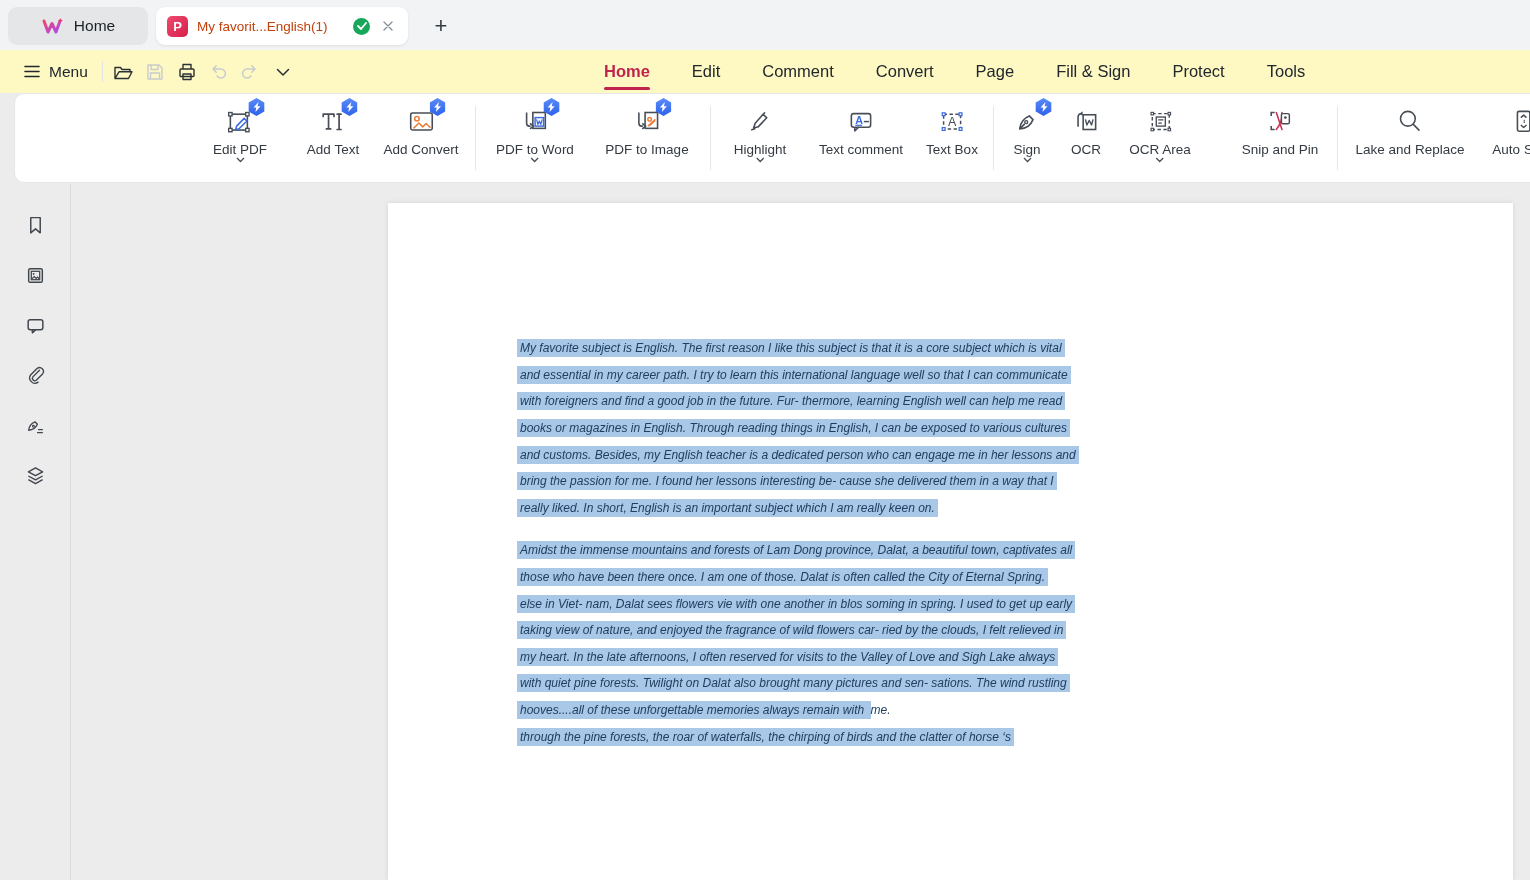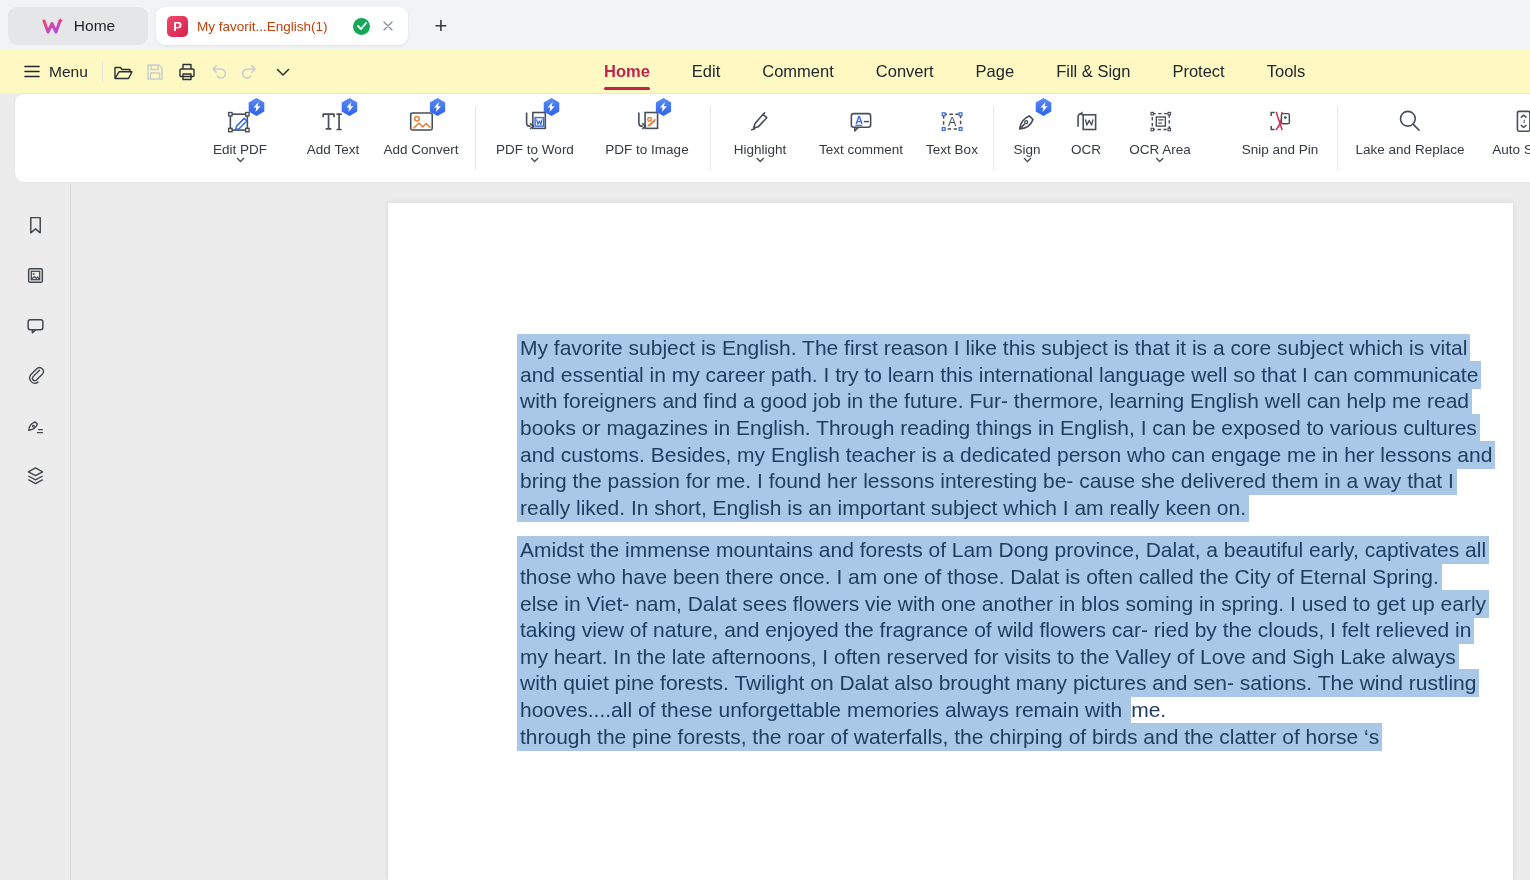--- a/index.html
+++ b/index.html
@@ -48,21 +48,21 @@
     display:flex; align-items:center; gap:0; justify-content:center;flex-direction:column; }
   .tpdiv { position:absolute; top:12px; width:1px; height:64px; background:#e4e6e8; }
 
   
   .workspace { position:absolute; left:0; top:184px; width:1530px; height:696px; background:#ececed; }
   .side-divider { position:absolute; left:70px; top:0; width:1px; height:696px; background:#d8d9db; }
   .side-ico { position:absolute; left:25px; width:21px; height:21px; cursor:pointer; }
 
   .page { position:absolute; left:388px; top:19px; width:1125px; height:677px; background:#ffffff;
     box-shadow:0 0 5px rgba(0,0,0,.10); }
-  .textblock { position:absolute; left:129px; top:132px; color:#1e3f61; font-size:21px; }
+  .textblock { position:absolute; left:129px; top:132px; color:#1e3f61; font-size:12px;font-style:italic; }
   .para { margin:0 0 16px 0; }
   .line { height:26.6px; display:flex; align-items:center; white-space:pre; }
   .hl { background:#a9c7e6; padding:2px 3px; }
   .nohl { padding:2px 0; }
 
   svg { display:block; }
 </style>
 </head>
 <body>
 
@@ -454,21 +454,21 @@
       <div class="para">
         <div class="line"><span class="hl">My favorite subject is English. The first reason I like this subject is that it is a core subject which is vital</span></div>
         <div class="line"><span class="hl">and essential in my career path. I try to learn this international language well so that I can communicate</span></div>
         <div class="line"><span class="hl">with foreigners and find a good job in the future. Fur- thermore, learning English well can help me read</span></div>
         <div class="line"><span class="hl">books or magazines in English. Through reading things in English, I can be exposed to various cultures</span></div>
         <div class="line"><span class="hl">and customs. Besides, my English teacher is a dedicated person who can engage me in her lessons and</span></div>
         <div class="line"><span class="hl">bring the passion for me. I found her lessons interesting be- cause she delivered them in a way that I</span></div>
         <div class="line"><span class="hl">really liked. In short, English is an important subject which I am really keen on.</span></div>
       </div>
       <div class="para">
-        <div class="line"><span class="hl">Amidst the immense mountains and forests of Lam Dong province, Dalat, a beautiful early, captivates all</span></div>
+        <div class="line"><span class="hl">Amidst the immense mountains and forests of Lam Dong province, Dalat, a beautiful town, captivates all</span></div>
         <div class="line"><span class="hl">those who have been there once. I am one of those. Dalat is often called the City of Eternal Spring.</span></div>
         <div class="line"><span class="hl">else in Viet- nam, Dalat sees flowers vie with one another in blos soming in spring. I used to get up early</span></div>
         <div class="line"><span class="hl">taking view of nature, and enjoyed the fragrance of wild flowers car- ried by the clouds, I felt relieved in</span></div>
         <div class="line"><span class="hl">my heart. In the late afternoons, I often reserved for visits to the Valley of Love and Sigh Lake always</span></div>
         <div class="line"><span class="hl">with quiet pine forests. Twilight on Dalat also brought many pictures and sen- sations. The wind rustling</span></div>
         <div class="line"><span class="hl">hooves....all of these unforgettable memories always remain with </span><span class="nohl">me.</span></div>
         <div class="line"><span class="hl">through the pine forests, the roar of waterfalls, the chirping of birds and the clatter of horse ‘s</span></div>
       </div>
     </div>
   </div>

